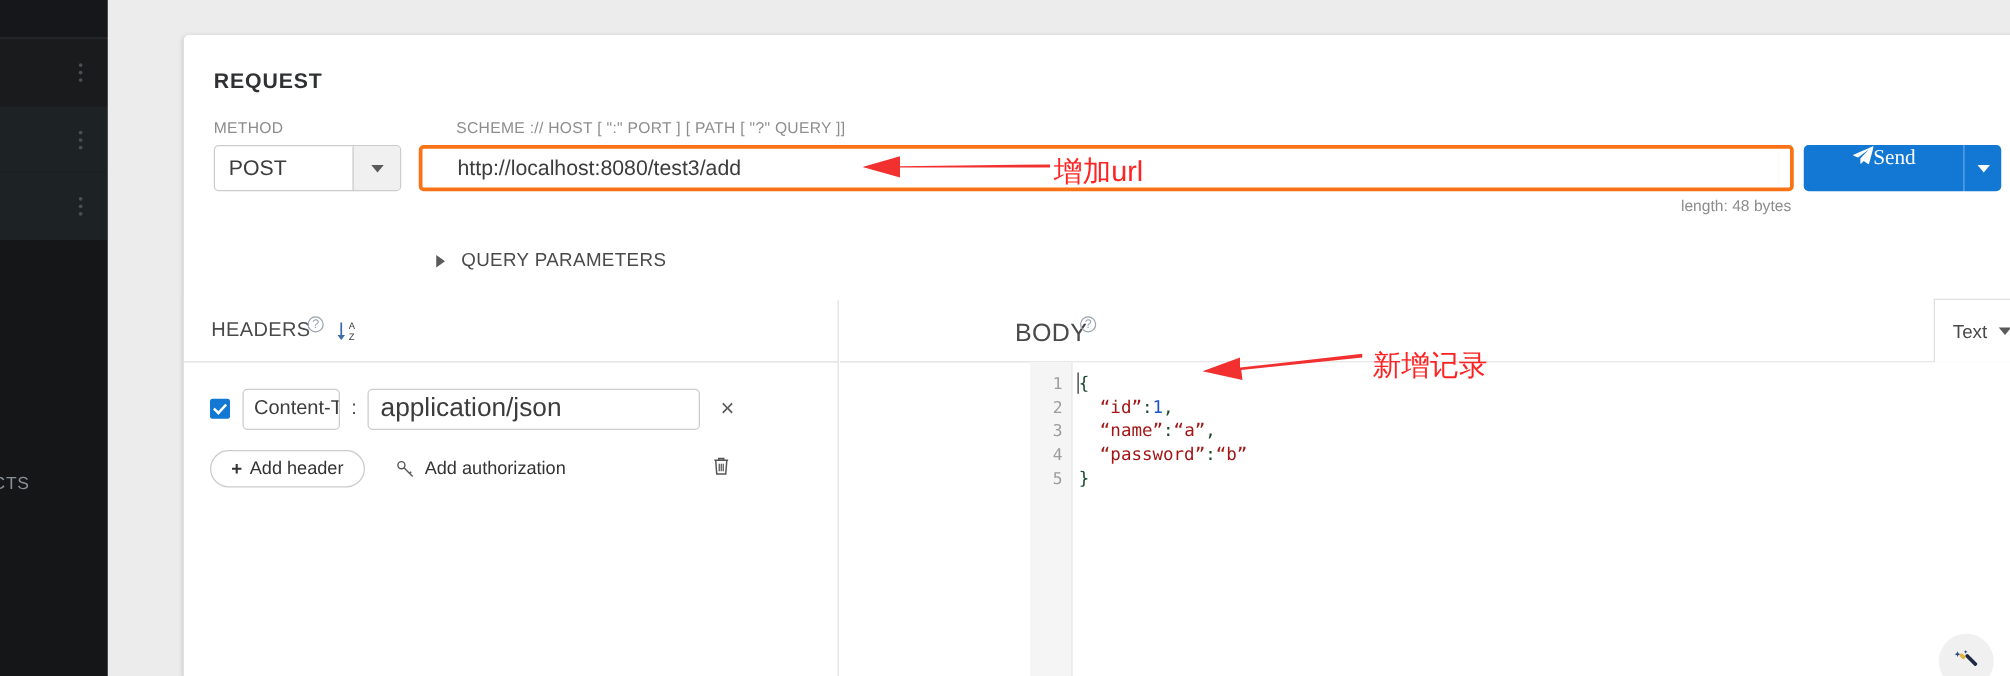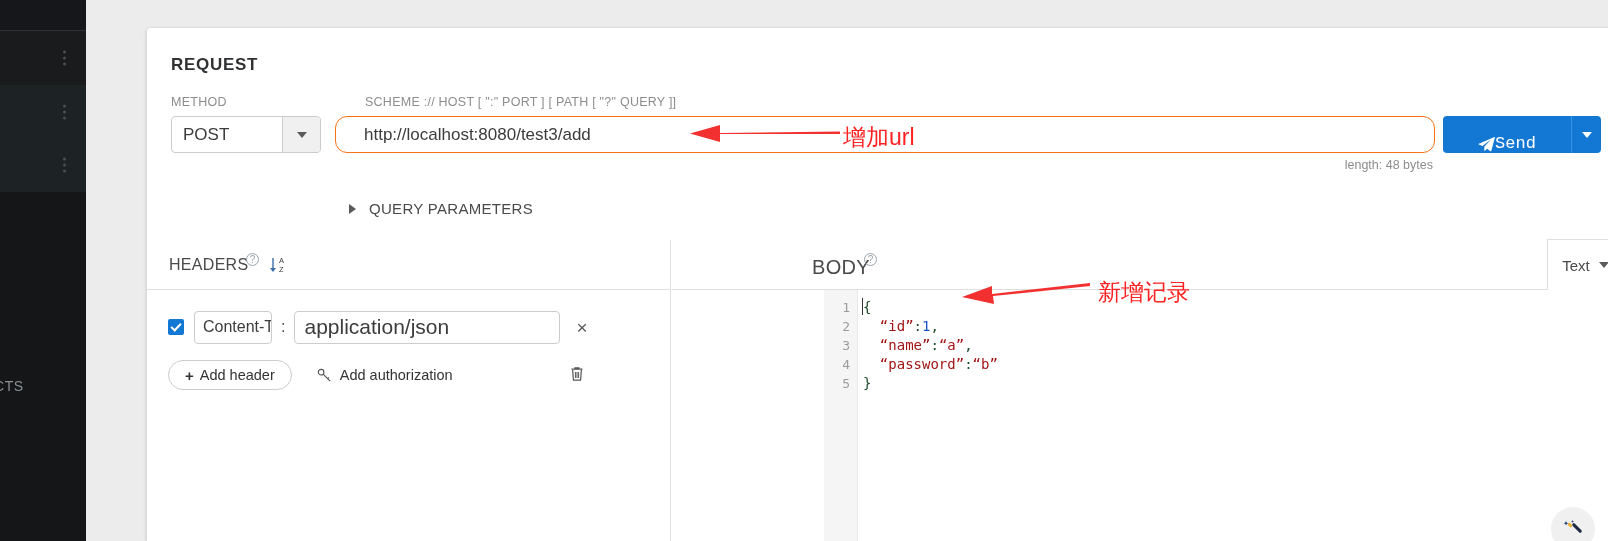--- a/index.html
+++ b/index.html
@@ -91,21 +91,21 @@
     width: 0; height: 0;
     border-left: 5px solid transparent;
     border-right: 5px solid transparent;
     border-top: 6px solid #5a5a5a;
   }
 
   
   #url-input {
     position: absolute; left: 188px; top: 88px;
     width: 1100px; height: 37px;
-    border: 1px solid #f97316; border-radius: 12px;
+    border: 3px solid #f97316; border-radius: 4px;
     background: #fff;
     font-size: 17px; color: #3c3c3c;
     padding-left: 28px;
     font-family: "Liberation Sans", sans-serif;
     outline: none;
   }
   #length-note {
     position: absolute; right: 190px; top: 130px;
     font-size: 12.5px; color: #8d8d8d;
   }
@@ -113,23 +113,23 @@
   
   #send-group {
     position: absolute; left: 1296px; top: 88px;
     height: 37px; display: flex;
   }
   #send-button {
     width: 128px; height: 37px;
     background: #1378d4;
     border: none; border-radius: 4px 0 0 4px;
     color: #fff; font-size: 17px;
-    display: flex; align-items: flex-end; justify-content: center;
+    display: flex; align-items: flex-start; justify-content: center;
     cursor: pointer;
-    font-family: Liberation Mono, monospace;
+    font-family: Liberation Serif, serif;
   }
   #send-caret-btn {
     width: 30px; height: 37px;
     background: #1378d4;
     border: none; border-left: 1px solid #3b92e0;
     border-radius: 0 4px 4px 0;
     display: flex; align-items: center; justify-content: center;
     cursor: pointer;
   }
   .caret-dn-white {

